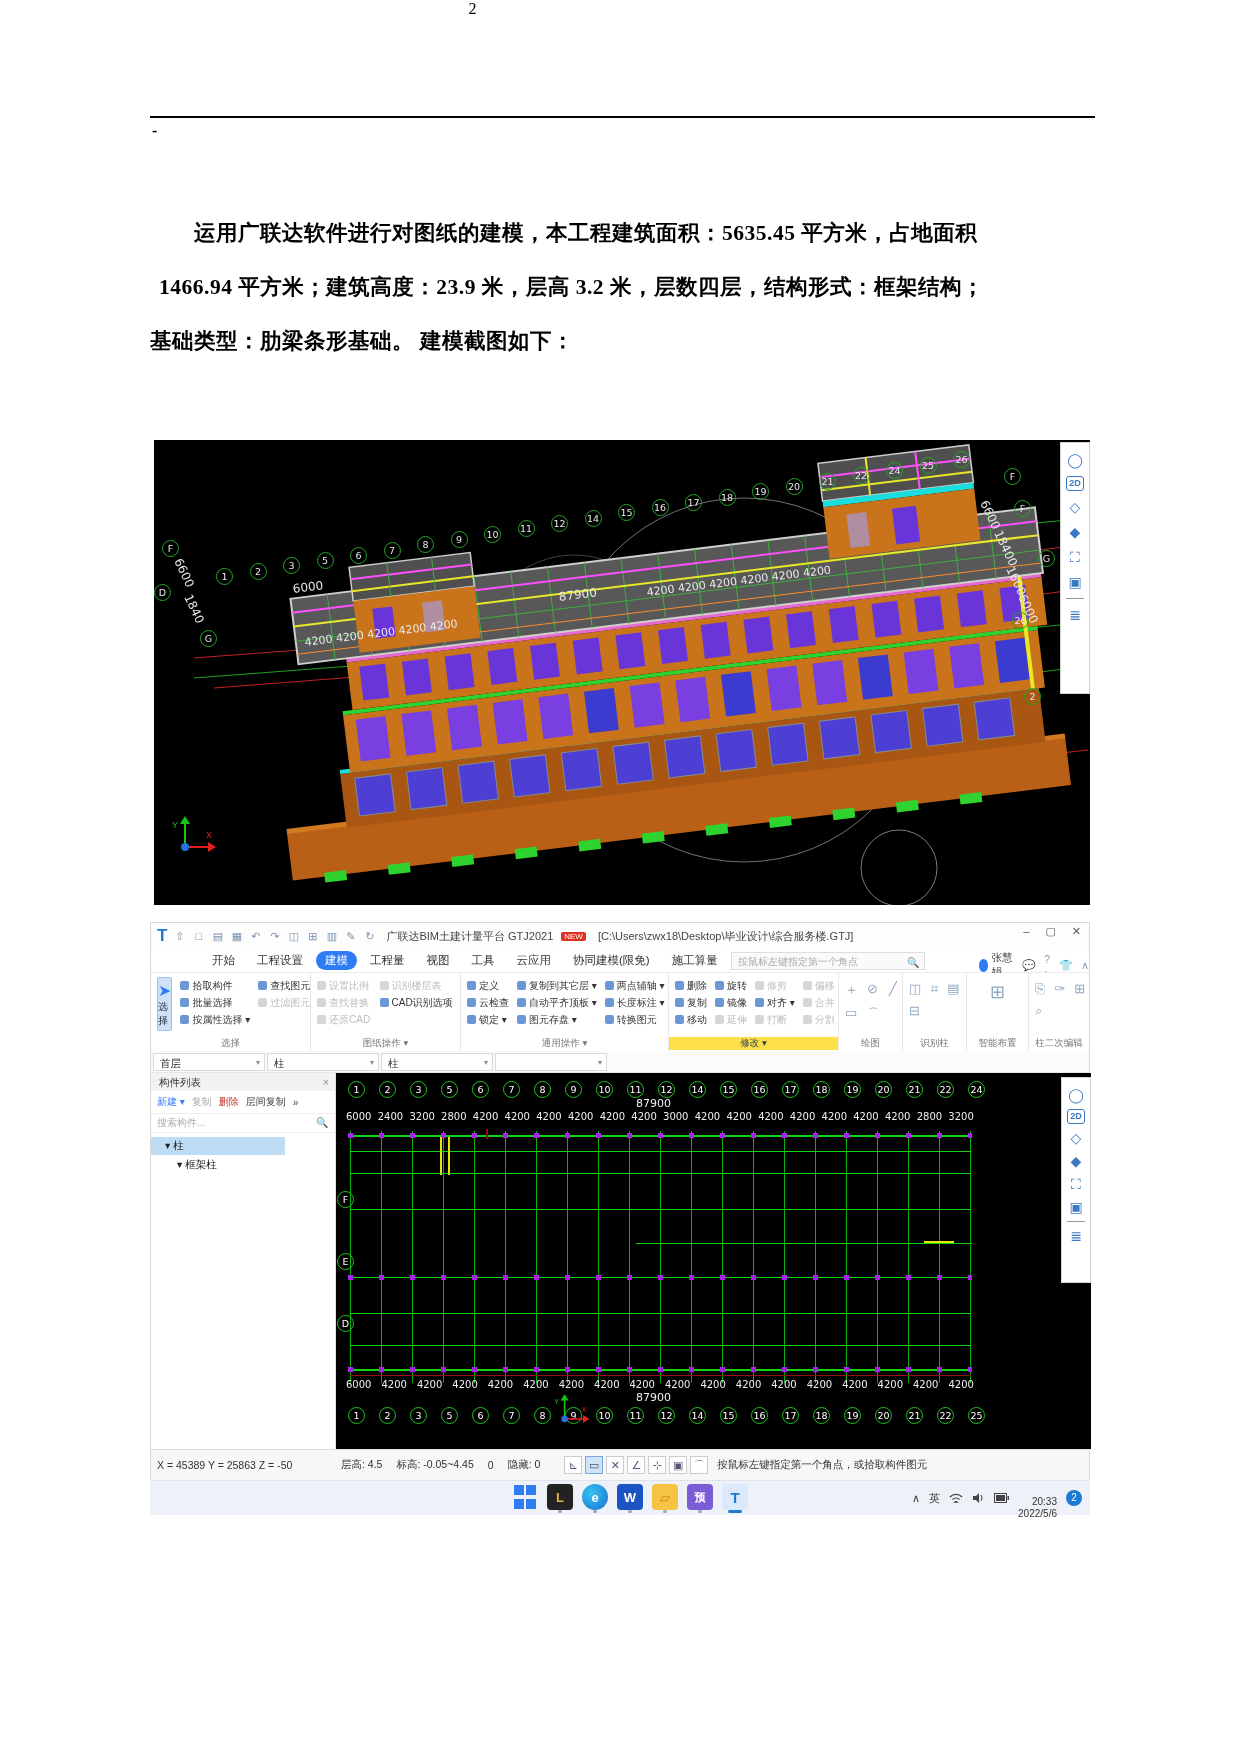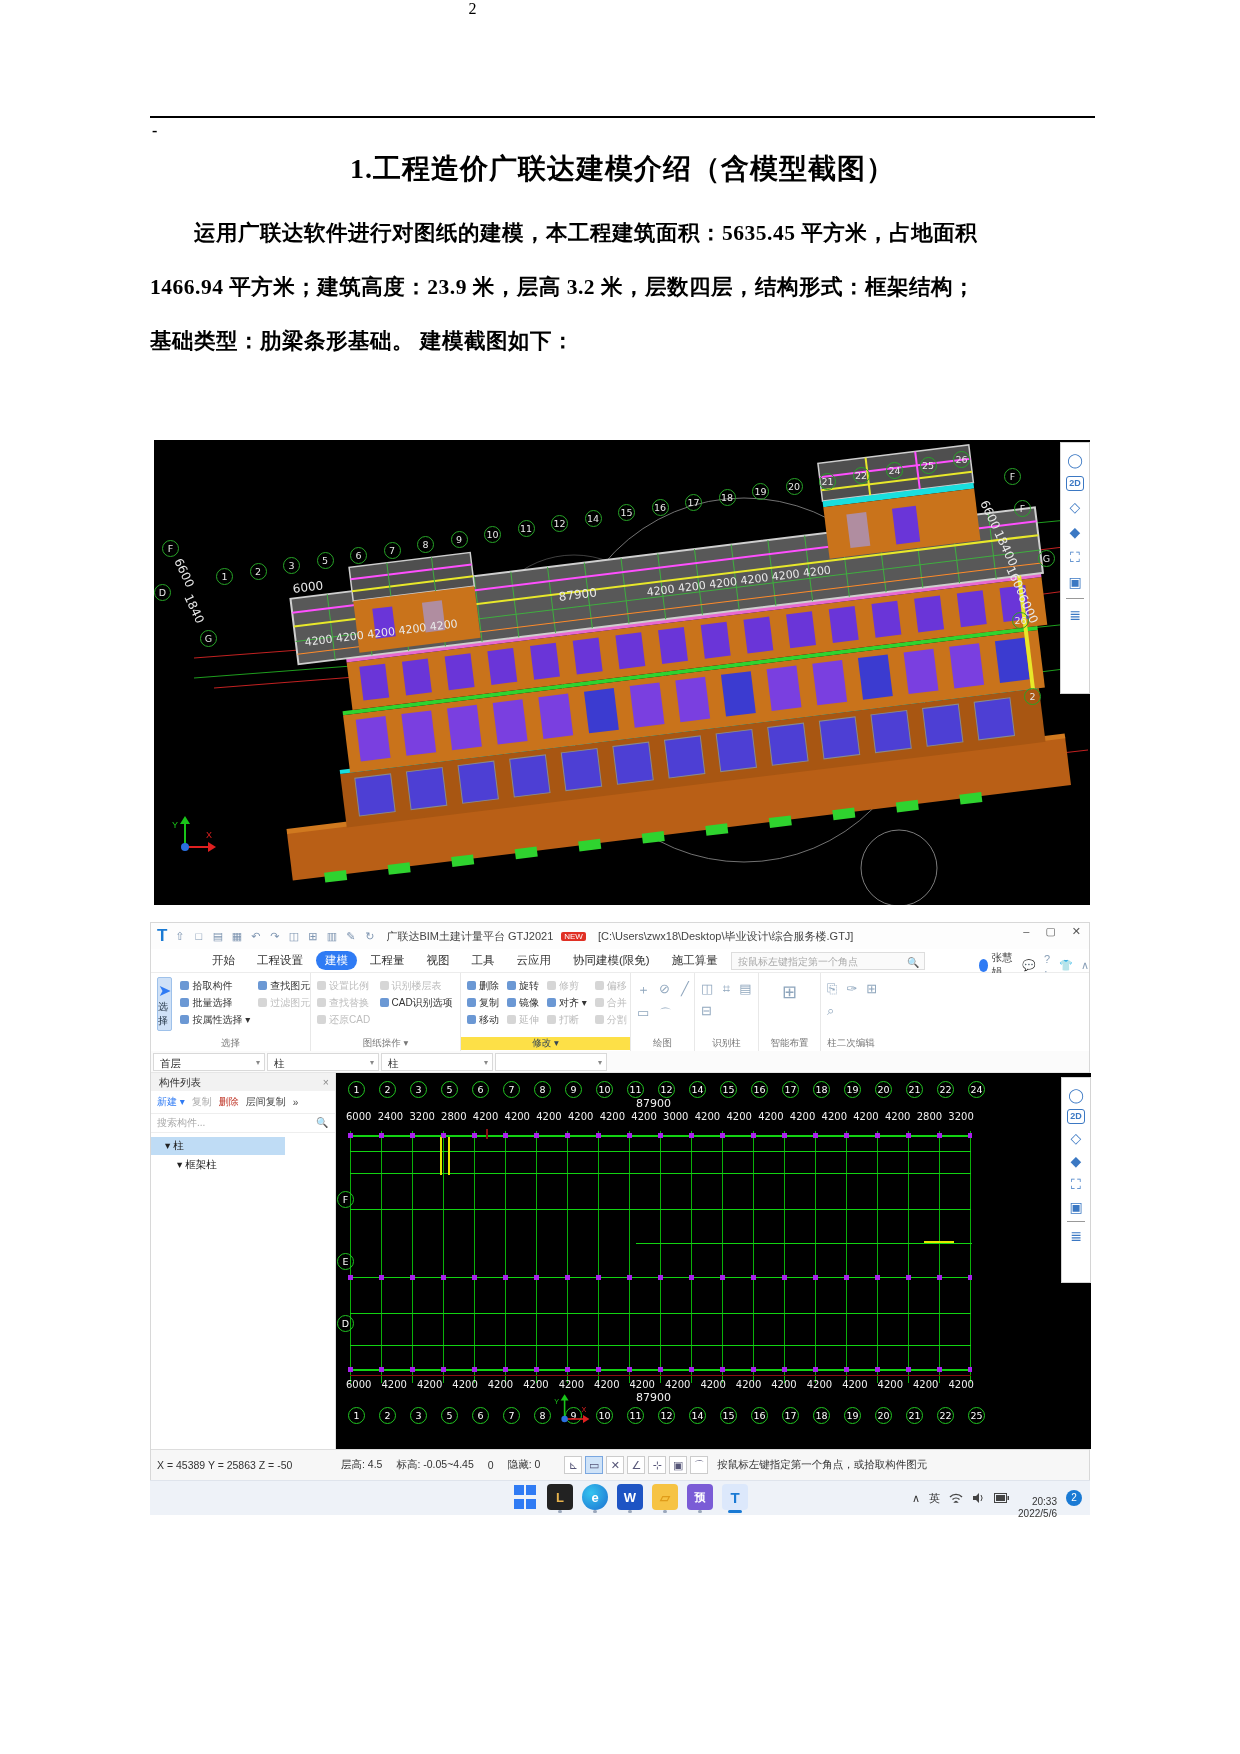--- a/index.html
+++ b/index.html
@@ -8,21 +8,21 @@
   .abs{position:absolute;}
 
   
   .rule{left:150px;top:116px;width:945px;height:2px;background:#000;}
   .mdash{left:152px;top:122px;font:bold 16px "Liberation Serif",serif;color:#000;}
   .doc-title{left:150px;top:150px;width:945px;text-align:center;margin:0;
              font:bold 28px "Liberation Serif",serif;color:#000;letter-spacing:1px;}
   .para{left:150px;width:948px;font:bold 21.5px "Liberation Serif",serif;color:#000;
         white-space:nowrap;letter-spacing:.5px;}
   .p1{top:218px;padding-left:44px;}
-  .p2{top:272px;}
+  .p2{top:272px;margin-left:9px;}
   .p3{top:326px;}
   .pageno{left:150px;top:1634px;width:945px;text-align:center;
           font:16px "Liberation Serif",serif;color:#000;}
 
   
   .shot1{left:154px;top:440px;width:936px;height:465px;background:#000;overflow:hidden;}
   .gb{position:absolute;width:15px;height:15px;border:1px solid #27a427;border-radius:50%;
       color:#e8e8e8;font-size:9.5px;line-height:15px;text-align:center;
       font-family:"DejaVu Sans",sans-serif;}
   .dim3d{position:absolute;color:#e8e8e8;font-size:12px;font-family:"DejaVu Sans",sans-serif;
@@ -155,21 +155,20 @@
   .badge{width:16px;height:16px;border-radius:50%;background:#1a7ad4;color:#fff;
          font-size:10px;line-height:16px;text-align:center;}
 </style>
 </head>
 <body>
 
 <div class="page">
 
   <div class="rule abs"></div>
   <div class="mdash abs">-</div>
-  <h1 class="doc-title abs">1.工程造价广联达建模介绍（含模型截图）</h1>
   <div class="para p1 abs">运用广联达软件进行对图纸的建模，本工程建筑面积：5635.45 平方米，占地面积</div>
   <div class="para p2 abs">1466.94 平方米；建筑高度：23.9 米，层高 3.2 米，层数四层，结构形式：框架结构；</div>
   <div class="para p3 abs">基础类型：肋梁条形基础。 建模截图如下：</div>
 
   <div class="shot1 abs">
     <svg width="936" height="465" viewBox="0 0 936 465">
       <circle cx="590" cy="240" r="182" fill="none" stroke="#8f8f8f" stroke-width="1" opacity="0.8"></circle>
       <circle cx="420" cy="210" r="95" fill="none" stroke="#8f8f8f" stroke-width="1" opacity="0.45"></circle>
       <circle cx="745" cy="428" r="38" fill="none" stroke="#9a9a9a" stroke-width="1" opacity="0.8"></circle>
       <g stroke="#c22121" stroke-width="1">
@@ -446,20 +445,34 @@
       <div class="rgrp" style="width:150px;">
         <div class="rbtns g2">
             <span class="disabled">设置比例</span>
             <span class="disabled">识别楼层表</span>
             <span class="disabled">查找替换</span>
             <span>CAD识别选项</span>
             <span class="disabled">还原CAD</span>
           </div>
         <div class="rlabel">图纸操作 ▾</div>
       </div>
+      <div class="rgrp" style="width:208px;">
+        <div class="rbtns g3">
+            <span>定义</span>
+            <span>复制到其它层 ▾</span>
+            <span>两点辅轴 ▾</span>
+            <span>云检查</span>
+            <span>自动平齐顶板 ▾</span>
+            <span>长度标注 ▾</span>
+            <span>锁定 ▾</span>
+            <span>图元存盘 ▾</span>
+            <span>转换图元</span>
+          </div>
+        <div class="rlabel">通用操作 ▾</div>
+      </div>
       <div class="rgrp" style="width:170px;">
         <div class="rbtns g4">
             <span>删除</span>
             <span>旋转</span>
             <span class="disabled">修剪</span>
             <span class="disabled">偏移</span>
             <span>复制</span>
             <span>镜像</span>
             <span>对齐 ▾</span>
             <span class="disabled">合并</span>

